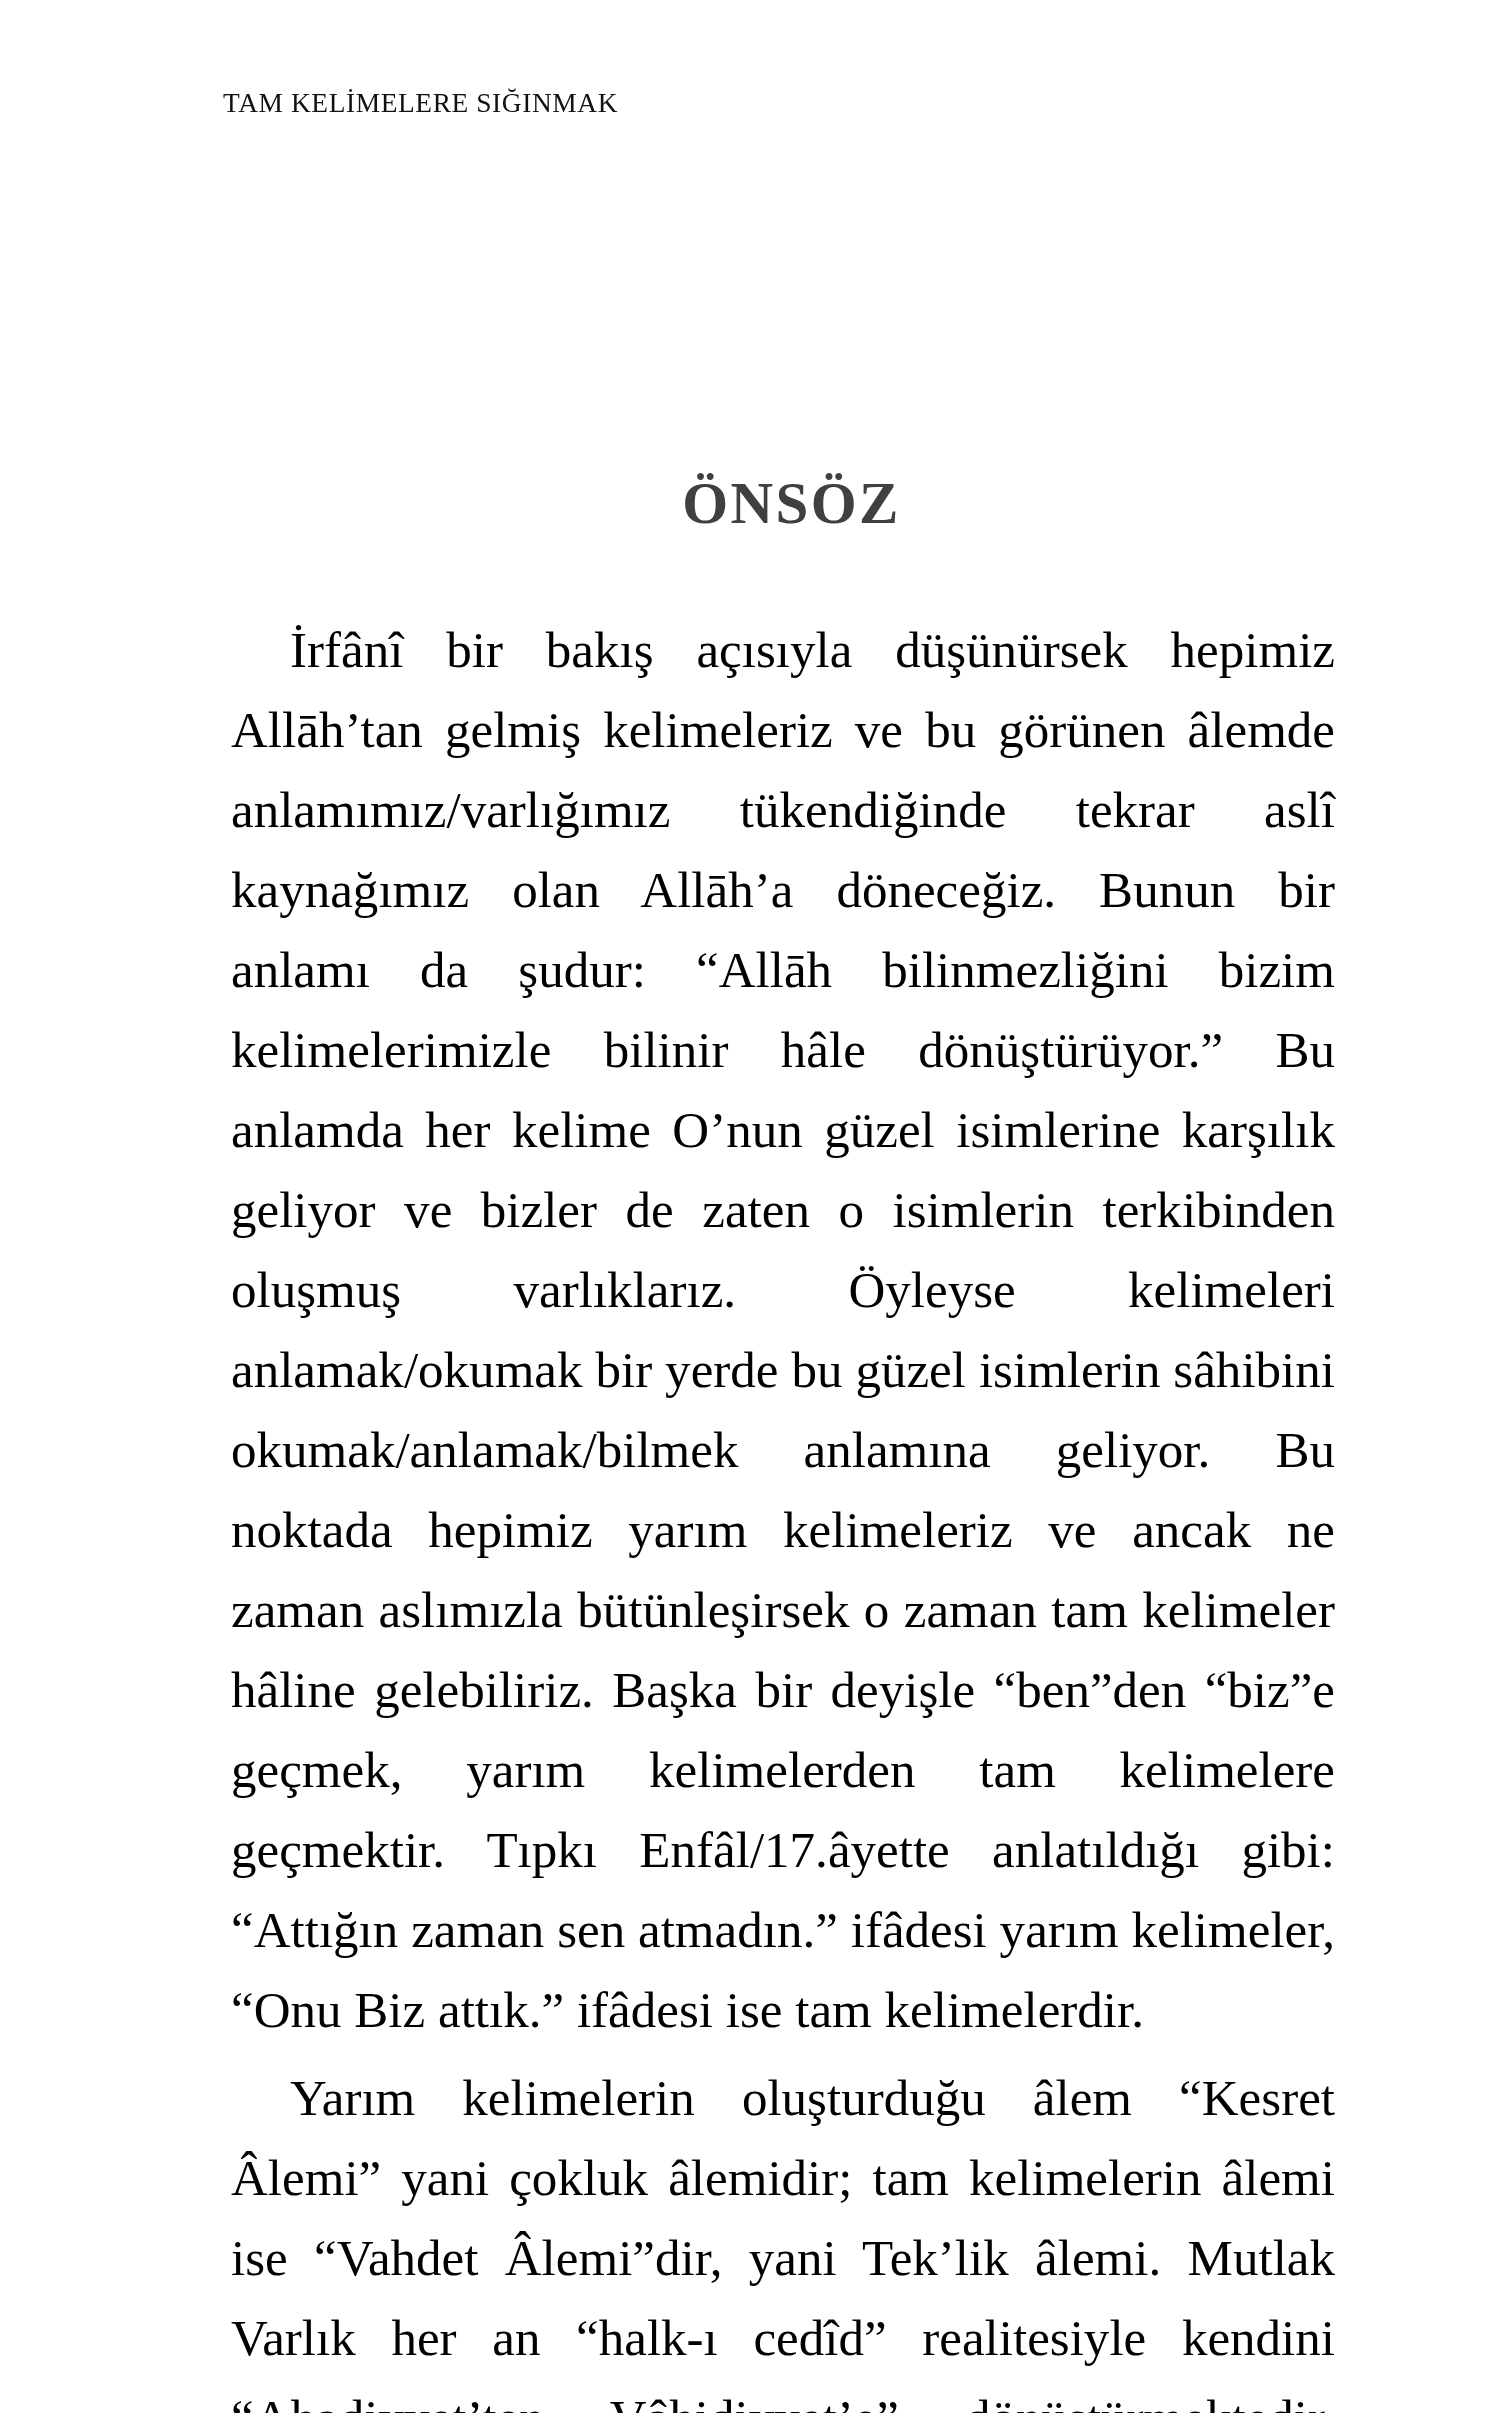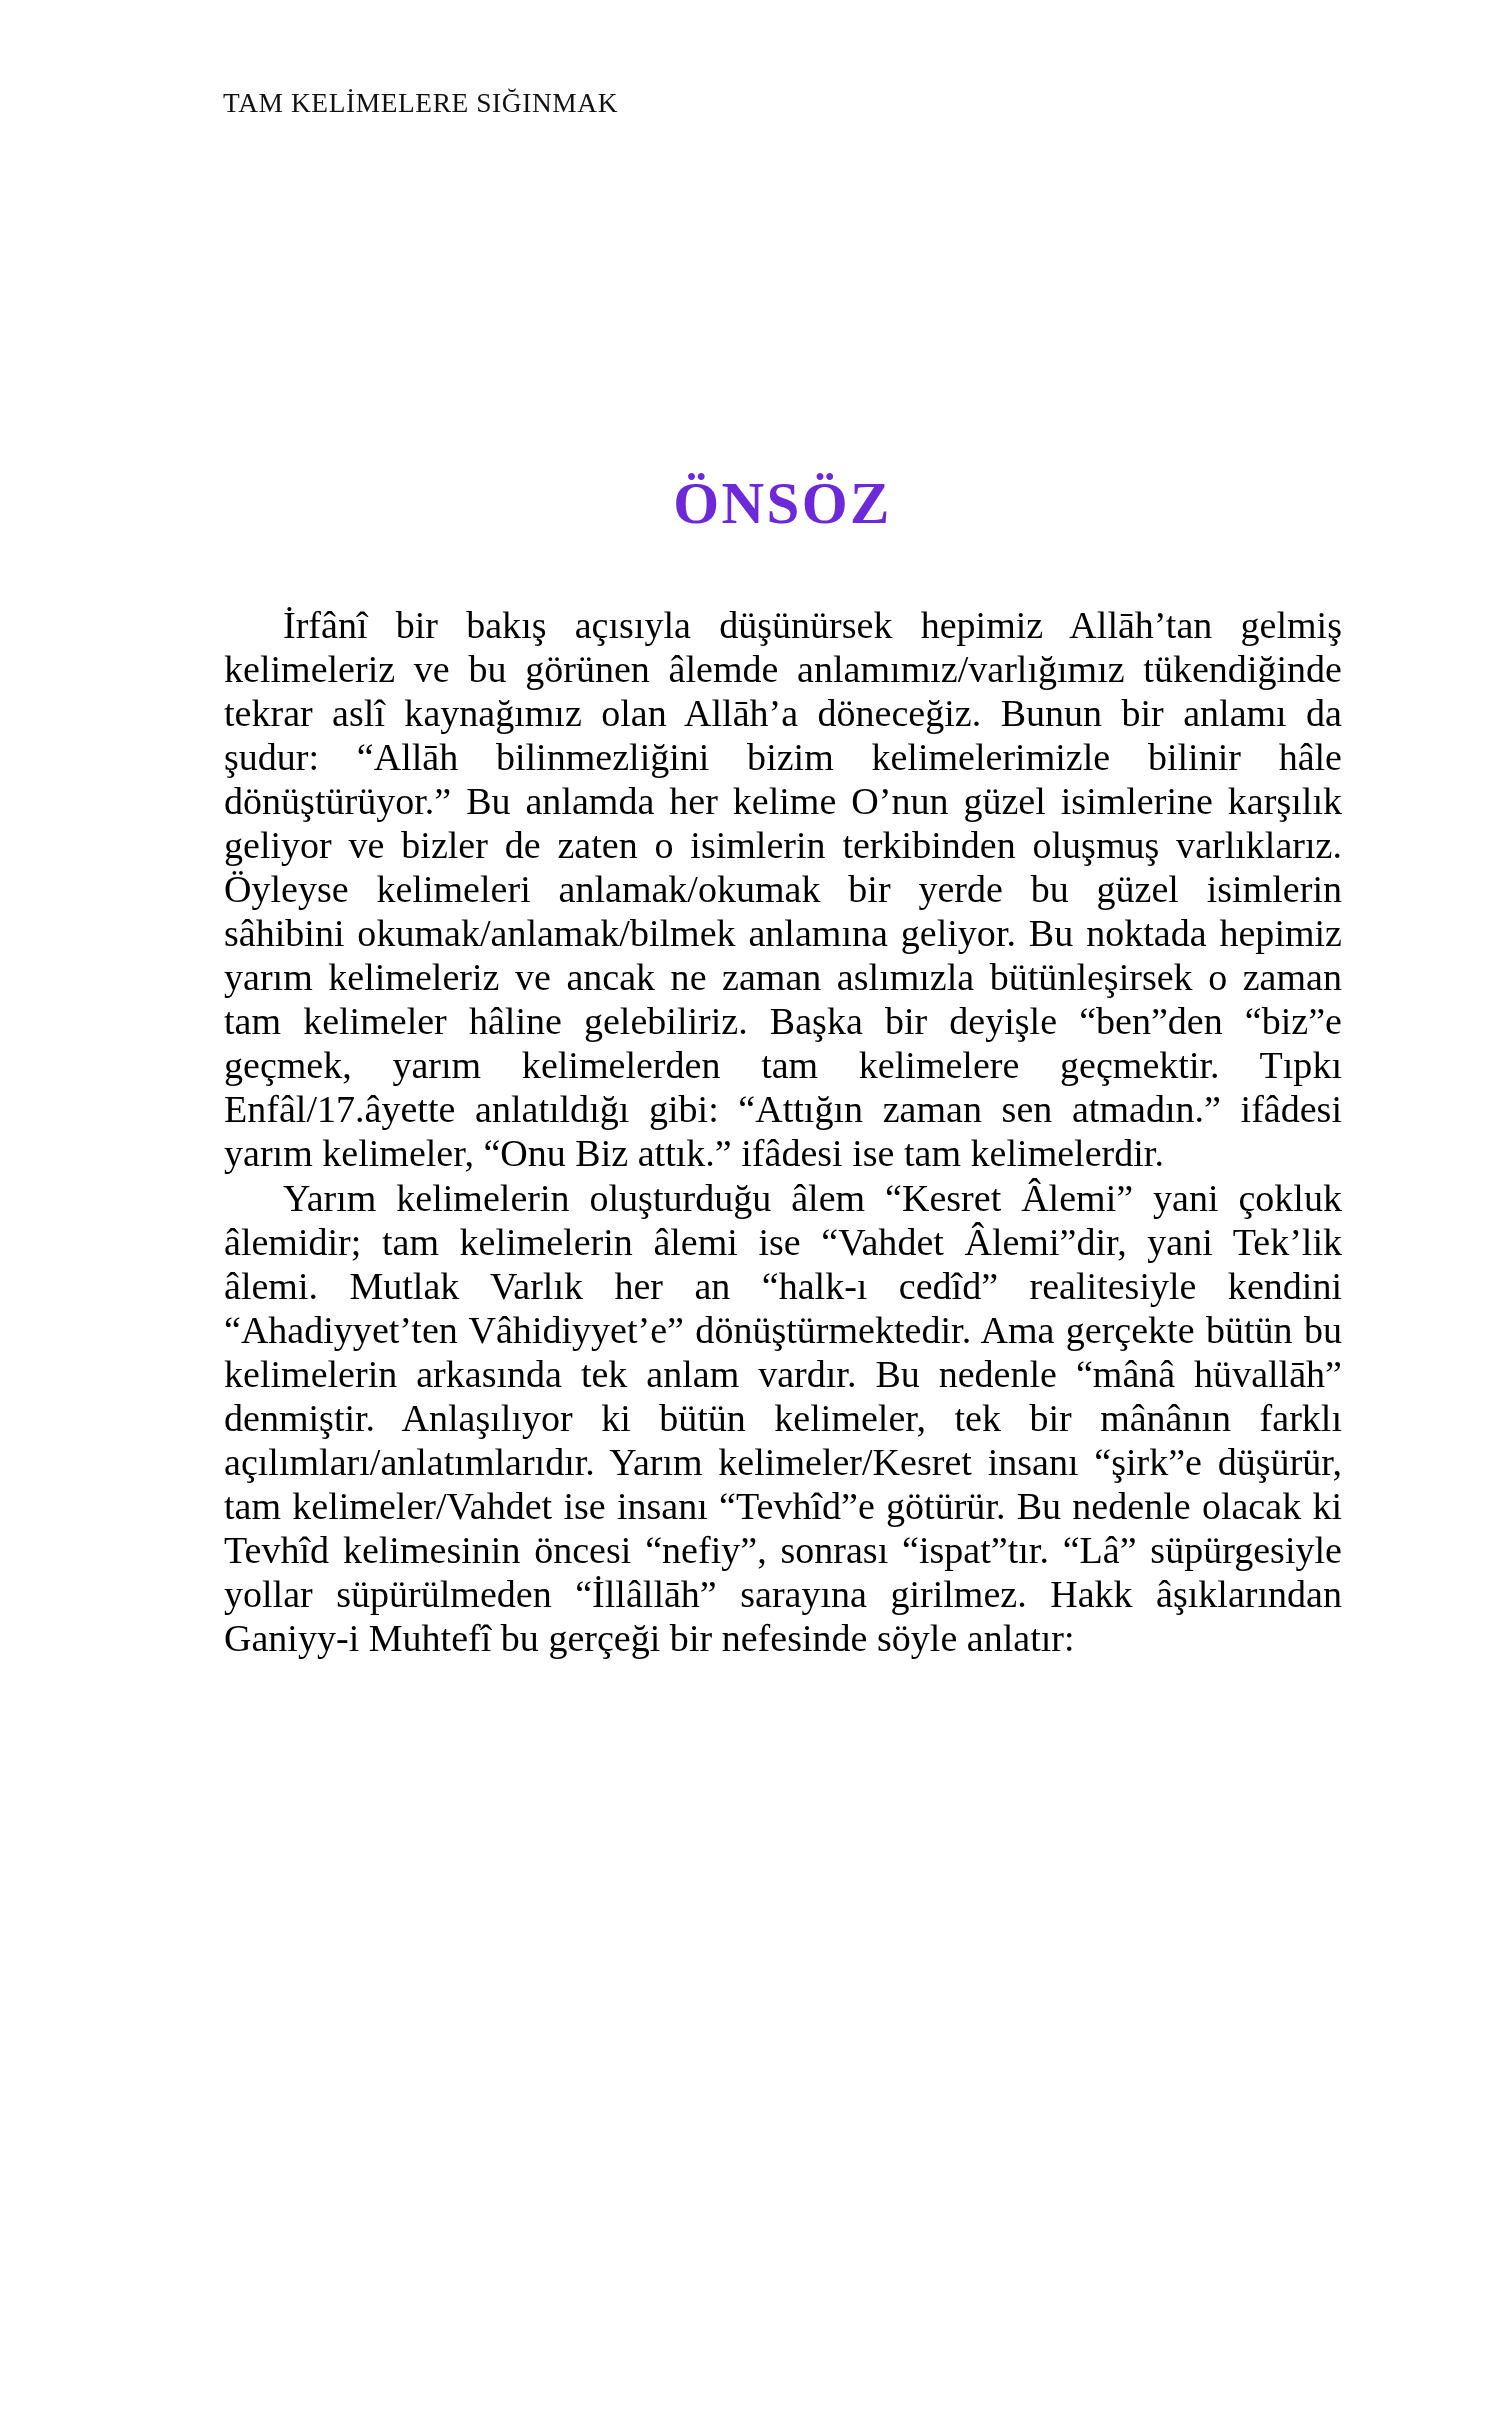--- a/index.html
+++ b/index.html
@@ -33,42 +33,42 @@
     letter-spacing: 0.6px;
     line-height: 1.2;
     white-space: nowrap;
     text-align: left;
     color: #111111;
   }
 
   
   .chapter-title {
     position: absolute;
-    left: 223px;
+    left: 232px;
     top: 431px;
     width: 1119px;
     text-align: center;
     font-size: 59px;
     letter-spacing: 2.4px;
     line-height: 1.1;
-    color: #6d28d9;
+    color: #404040;
   }
 
   
   .text-column {
     position: absolute;
     left: 223px;
     top: 602px;
     width: 1120px;
   }
 
   .body-par {
-    margin: 1px;
-    font-size: 38px;
-    line-height: 44px;
+    margin: 8px;
+    font-size: 51px;
+    line-height: 80px;
     text-align: justify;
     text-justify: inter-word;
     text-indent: 59px;
     hyphens: none;
     word-spacing: 0px;
     color: #000000;
   }
 
   .body-par + .body-par {
     margin-top: 0px;

